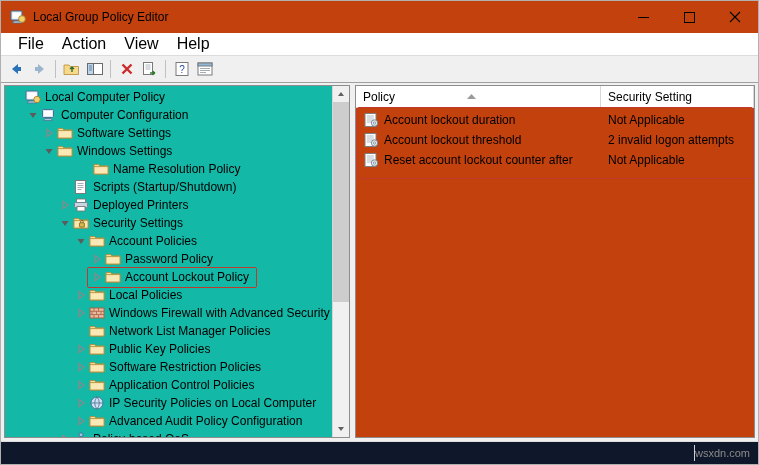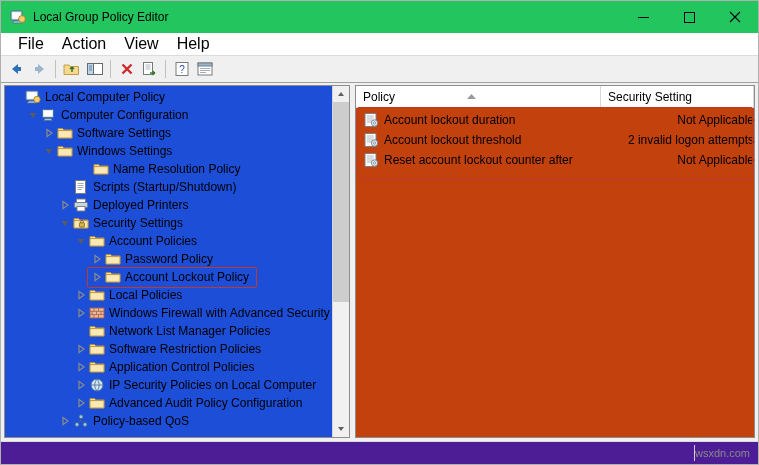--- a/index.html
+++ b/index.html
@@ -21,21 +21,21 @@
     height: 465px;
     background: #f0f0f0;
     border: 1px solid #b0b0b0;
     box-sizing: border-box;
     display: flex;
     flex-direction: column;
   }
   
   .titlebar {
     height: 32px;
-    background: #22c55e;
+    background: #c2410c;
     display: flex;
     align-items: center;
     flex: 0 0 auto;
   }
   .title-icon {
     width: 16px;
     height: 16px;
     margin-left: 9px;
     margin-right: 7px;
     flex: 0 0 auto;
@@ -107,21 +107,21 @@
   .panes {
     flex: 1 1 auto;
     display: flex;
     padding: 2px 3px 3px 3px;
     box-sizing: border-box;
     background: #f0f0f0;
     min-height: 0;
   }
   .pane-left {
     width: 346px;
-    background: #1d4ed8;
+    background: #14b8a6;
     border: 1px solid #8d8d8d;
     box-sizing: border-box;
     position: relative;
     display: flex;
     flex-direction: column;
     min-height: 0;
   }
   .tree {
     flex: 1 1 auto;
     overflow: hidden;
@@ -252,32 +252,31 @@
     box-sizing: border-box;
     padding-left: 7px;
     white-space: nowrap;
     overflow: hidden;
   }
   .lv-cell1 {
     flex: 1 1 auto;
     padding-left: 7px;
     white-space: nowrap;
     overflow: hidden;
-    text-align: right;
   }
   .policy-icon {
     width: 16px;
     height: 16px;
     margin-right: 5px;
     flex: 0 0 auto;
   }
   
   .statusbar {
     height: 22px;
-    background: #4c1d95;
+    background: #0f172a;
     border-top: 1px solid #dcdcdc;
     display: flex;
     align-items: center;
     flex: 0 0 auto;
     position: relative;
   }
   .status-left {
     flex: 1 1 auto;
     padding-left: 6px;
     font-size: 11px;
@@ -587,20 +586,34 @@
               <svg width="10" height="10" viewBox="0 0 10 10">
                 <path d="M3 1.5 L8 5 L3 8.5 Z" fill="none" stroke="#8a8a8a" stroke-width="1.2"></path>
               </svg>
             </div>
             <div class="node-icon">
               <svg width="16" height="16" viewBox="0 0 16 16">
                 <path d="M1 3.5 h4.6 l1.2 1.4 h8.2 v8.1 h-14 z" fill="#f8dd94" stroke="#b38f3d" stroke-width="0.9"></path>
                 <path d="M1 5.6 h14 v7.4 h-14 z" fill="#fbe9b5" stroke="#b38f3d" stroke-width="0.9"></path>
               </svg>
             </div>
+            <span class="node-label">Public Key Policies</span>
+          </div>
+          <div class="tree-row" style="padding-left: 68px;">
+            <div class="twisty">
+              <svg width="10" height="10" viewBox="0 0 10 10">
+                <path d="M3 1.5 L8 5 L3 8.5 Z" fill="none" stroke="#8a8a8a" stroke-width="1.2"></path>
+              </svg>
+            </div>
+            <div class="node-icon">
+              <svg width="16" height="16" viewBox="0 0 16 16">
+                <path d="M1 3.5 h4.6 l1.2 1.4 h8.2 v8.1 h-14 z" fill="#f8dd94" stroke="#b38f3d" stroke-width="0.9"></path>
+                <path d="M1 5.6 h14 v7.4 h-14 z" fill="#fbe9b5" stroke="#b38f3d" stroke-width="0.9"></path>
+              </svg>
+            </div>
             <span class="node-label">Software Restriction Policies</span>
           </div>
           <div class="tree-row" style="padding-left: 68px;">
             <div class="twisty">
               <svg width="10" height="10" viewBox="0 0 10 10">
                 <path d="M3 1.5 L8 5 L3 8.5 Z" fill="none" stroke="#8a8a8a" stroke-width="1.2"></path>
               </svg>
             </div>
             <div class="node-icon">
               <svg width="16" height="16" viewBox="0 0 16 16">

